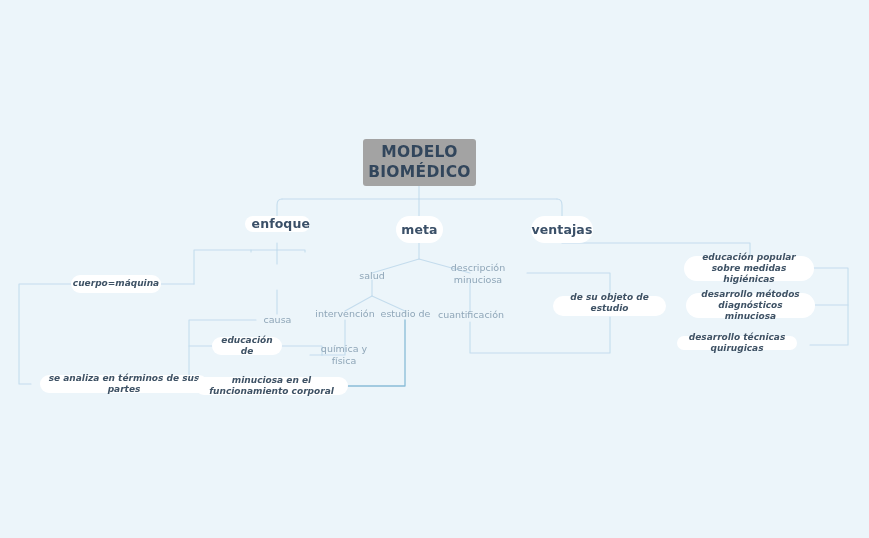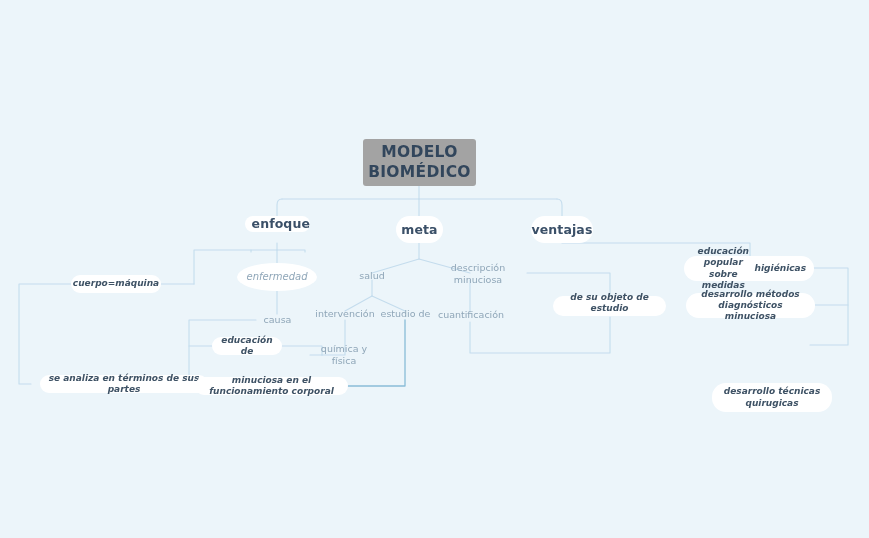--- a/index.html
+++ b/index.html
@@ -148,23 +148,20 @@
   </div>
 
   <div class="node pill" style="left:396px; top:216px; width:47px; height:27px;">
     <span>meta</span>
   </div>
 
   <div class="node pill" style="left:531px; top:216px; width:62px; height:27px;">
     <span>ventajas</span>
   </div>
 
-  <div class="node ellipse" style="left:237px; top:263px; width:80px; height:28px;">
-    <span>enfermedad</span>
-  </div>
 
   <div class="node chip" style="left:71px; top:275px; width:90px; height:18px;">
     <span>cuerpo=máquina</span>
   </div>
 
   <div class="node chip" style="left:40px; top:375px; width:168px; height:18px;">
     <span>se analiza en términos de sus partes</span>
   </div>
 
   <div class="node plain" style="left:255px; top:313px; width:45px; height:14px;">
@@ -200,27 +197,27 @@
   </div>
 
   <div class="node plain" style="left:441px; top:308px; width:60px; height:14px;">
     <span>cuantificación</span>
   </div>
 
   <div class="node chip" style="left:553px; top:296px; width:113px; height:20px;align-items:flex-end;">
     <span>de su objeto de estudio</span>
   </div>
 
-  <div class="node chip two-line" style="left:684px; top:256px; width:130px; height:25px; ">
+  <div class="node chip two-line" style="left:684px; top:256px; width:130px; height:25px; flex-direction:column;">
     <span>educación popular sobre medidas</span>
     <span>higiénicas</span>
   </div>
 
   <div class="node chip two-line" style="left:686px; top:293px; width:129px; height:25px; flex-direction:column;align-items:center;">
     <span>desarrollo métodos diagnósticos</span>
     <span>minuciosa</span>
   </div>
 
-  <div class="node chip" style="left:712px; top:336px; width:120px; height:29px;margin-top:47px;">
+  <div class="node chip" style="left:677px; top:336px; width:120px; height:14px;">
     <span>desarrollo técnicas quirugicas</span>
   </div>
 
 </div>
 
 </body></html>

